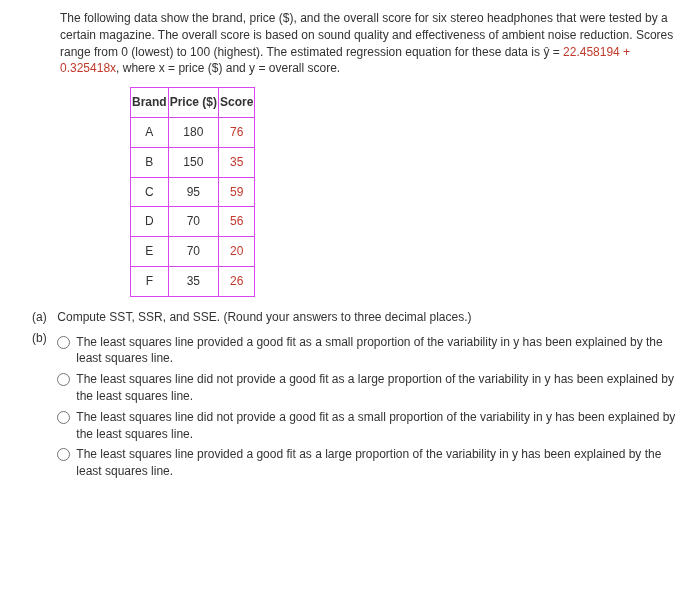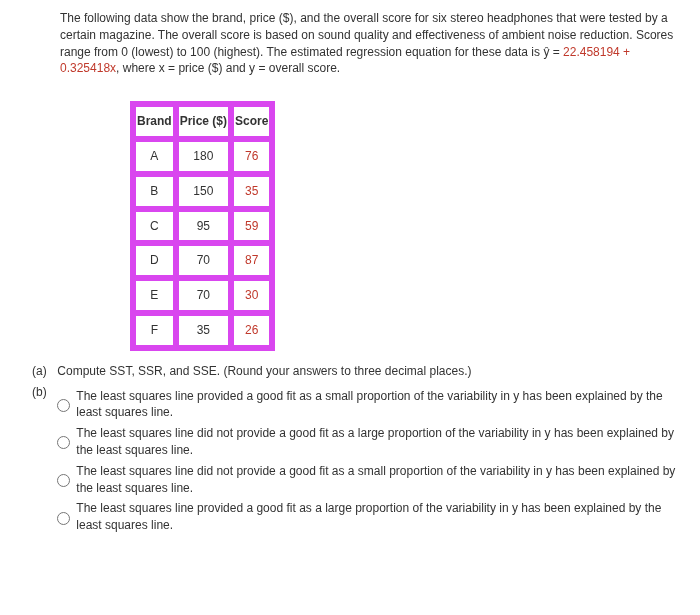--- a/index.html
+++ b/index.html
@@ -7,28 +7,28 @@
   body {
     font-family: Arial, Helvetica, sans-serif;
     font-size: 12px;
     color: #333;
     background: #fff;
     width: 700px;
     height: 615px;
     padding: 10px 18px 10px 60px;
     line-height: 1.4;
   }
-  .intro { margin-bottom: 24px; }
+  .intro { margin-bottom: 10px; }
   .eq-val { color: #c0392b; }
   table.data {
     border-collapse: collapse;
     margin: 6px 0 12px 70px;
   }
   table.data th, table.data td {
-    border: 6px solid #d946ef;
+    border: 1px solid #d946ef;
     padding: 6px 1px;
     text-align: center;
     font-size: 12px;
   }
   table.data th { font-weight: bold; background: #fff; }
   .score-col { color: #c0392b; }
   .part { margin: 4px 0; }
   .part-label {
     display: inline-block;
     width: 22px;
@@ -41,21 +41,21 @@
   input.ans {
     border: 1px solid #999;
     border-radius: 3px;
     height: 18px;
     width: 70px;
     padding: 1px 4px;
     font-size: 12px;
   }
   .sub-note { margin: 10px 0 4px 0; }
   .choices { margin-left: 0px; }
-  .choice { display: flex; align-items: center; margin: 4px 0; }
+  .choice { display: flex; align-items: flex-start; margin: 4px 0; }
   .choice input[type=radio] { margin: 2px 6px 0 0; flex: 0 0 auto; }
   .choice span { flex: 1 1 auto; }
   .r2label { font-style: italic; }
 </style>
 </head>
 <body>
 
 <div class="intro">
   <span>The following data show the brand, price ($), and the overall score for six stereo headphones that were tested by a certain magazine. The overall score is based on sound quality and effectiveness of ambient noise reduction. Scores range from 0 (lowest) to 100 (highest). The estimated regression equation for these data is </span>
   <span>ŷ = </span><span class="eq-val">22.458194 + 0.325418x</span><span>, where x = price ($) and y = overall score.</span>
@@ -81,26 +81,26 @@
       <td class="score-col">35</td>
     </tr>
     <tr>
       <td>C</td>
       <td>95</td>
       <td class="score-col">59</td>
     </tr>
     <tr>
       <td>D</td>
       <td>70</td>
-      <td class="score-col">87</td>
+      <td class="score-col">56</td>
     </tr>
     <tr>
       <td>E</td>
       <td>70</td>
-      <td class="score-col">30</td>
+      <td class="score-col">20</td>
     </tr>
     <tr>
       <td>F</td>
       <td>35</td>
       <td class="score-col">26</td>
     </tr>
   </tbody>
 </table>
 
 <div class="part">

